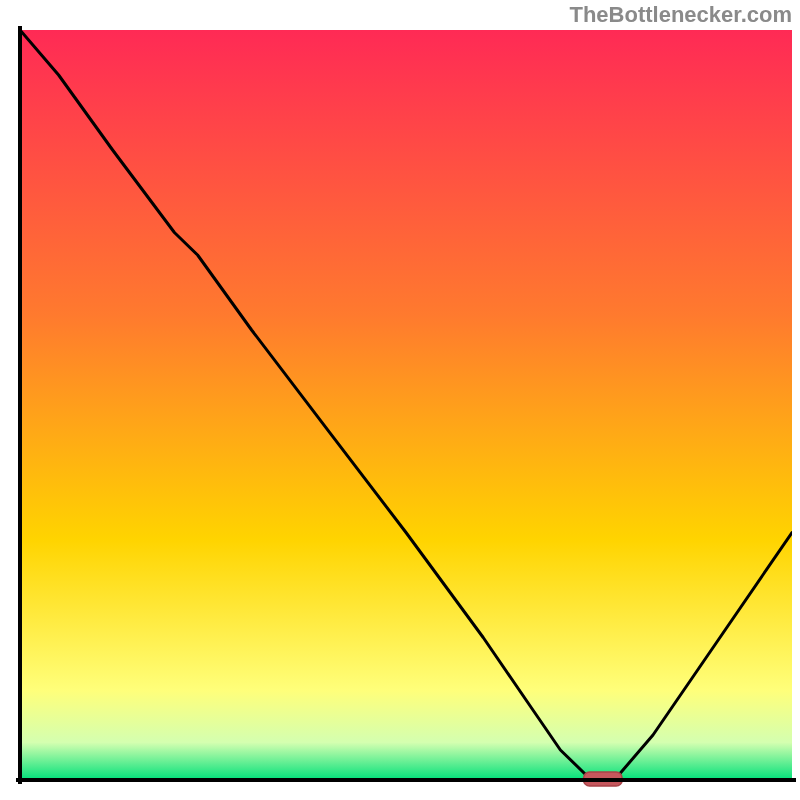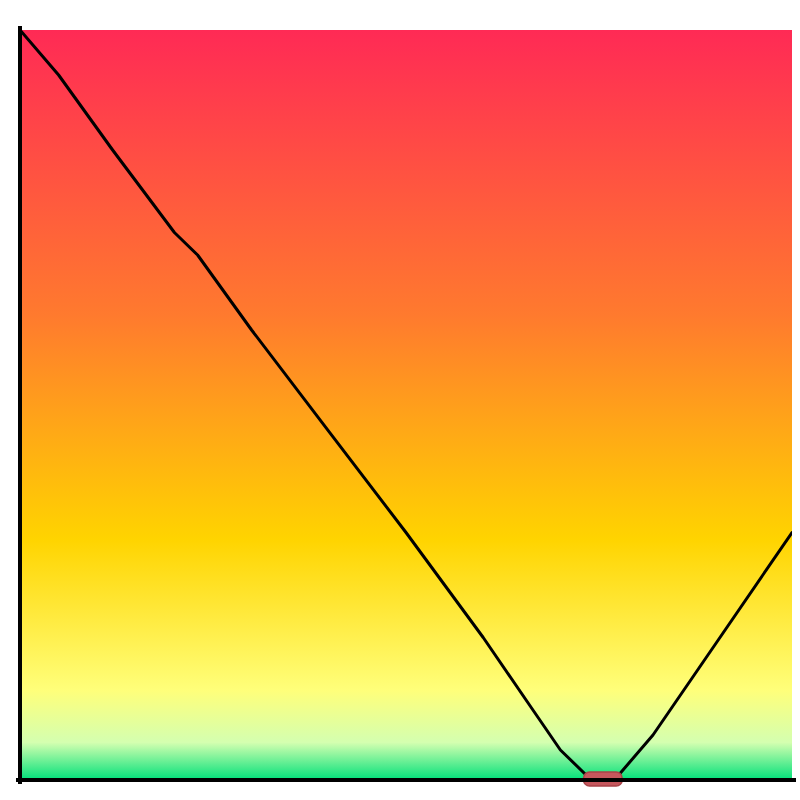--- a/index.html
+++ b/index.html
@@ -31,20 +31,21 @@
     top: 0;
     width: 800px;
     height: 800px;
     display: block;
   }
 </style>
 </head>
 <body>
 
 <div class="wrapper">
+  <div class="attribution">TheBottlenecker.com</div>
 
   <svg class="chart" viewBox="0 0 800 800">
     <defs>
       <linearGradient id="bg-grad" x1="0" y1="0" x2="0" y2="1">
         <stop id="g0" offset="0%" stop-color="#ff2a55"></stop>
         <stop id="g1" offset="38%" stop-color="#ff7a2e"></stop>
         <stop id="g2" offset="68%" stop-color="#ffd400"></stop>
         <stop id="g3" offset="88%" stop-color="#ffff7a"></stop>
         <stop id="g4" offset="95%" stop-color="#d4ffb0"></stop>
         <stop id="g5" offset="100%" stop-color="#00e07a"></stop>

